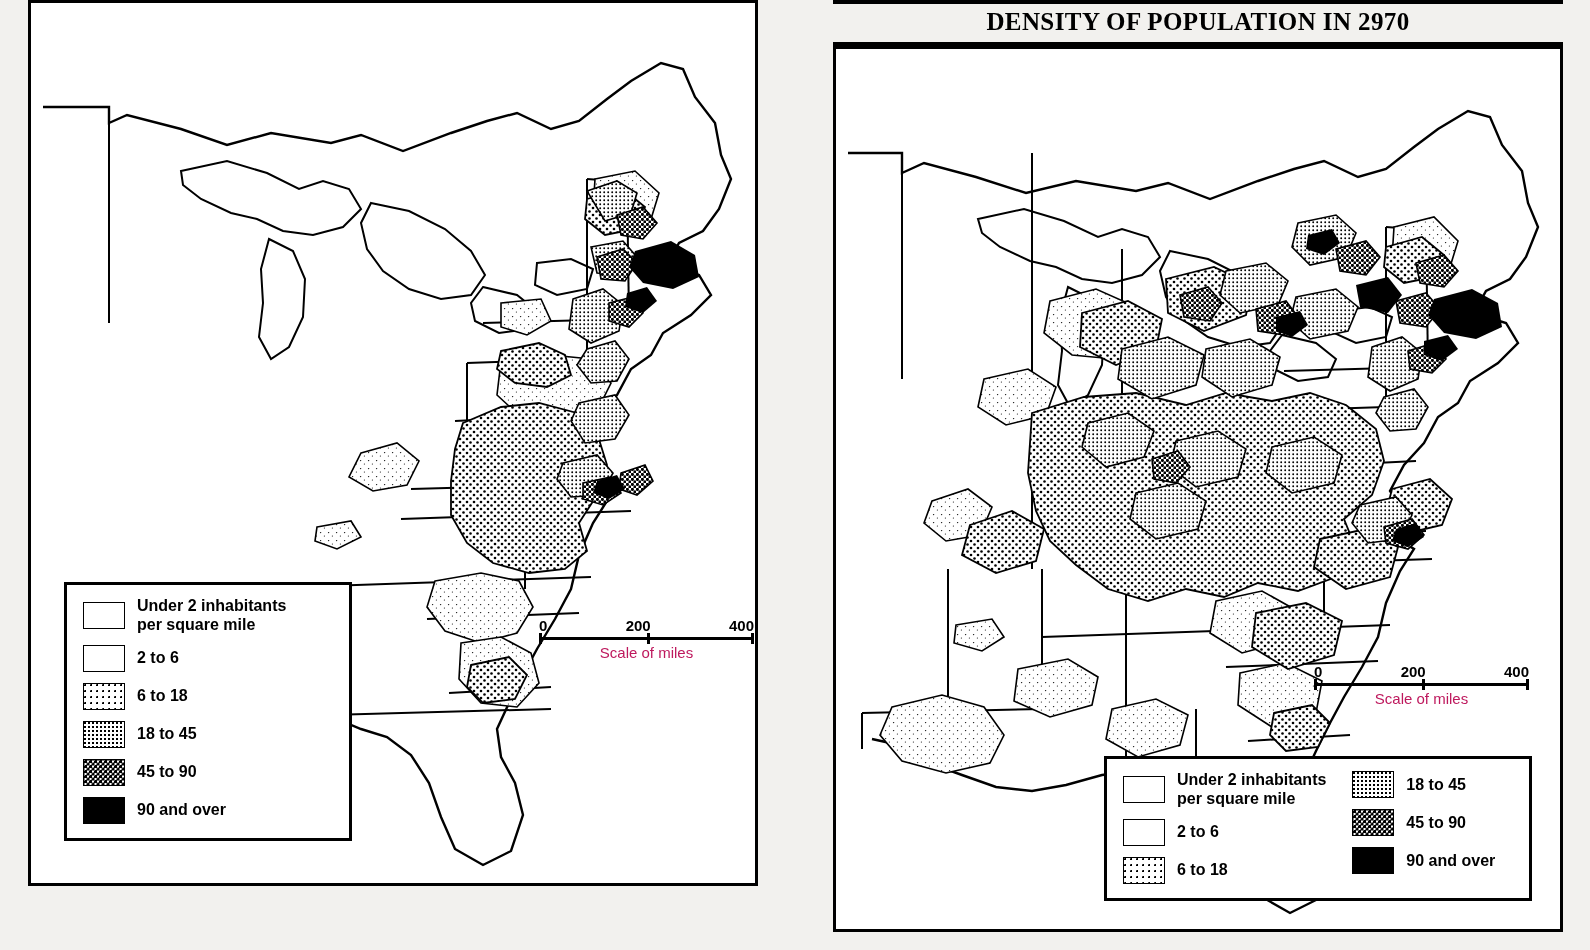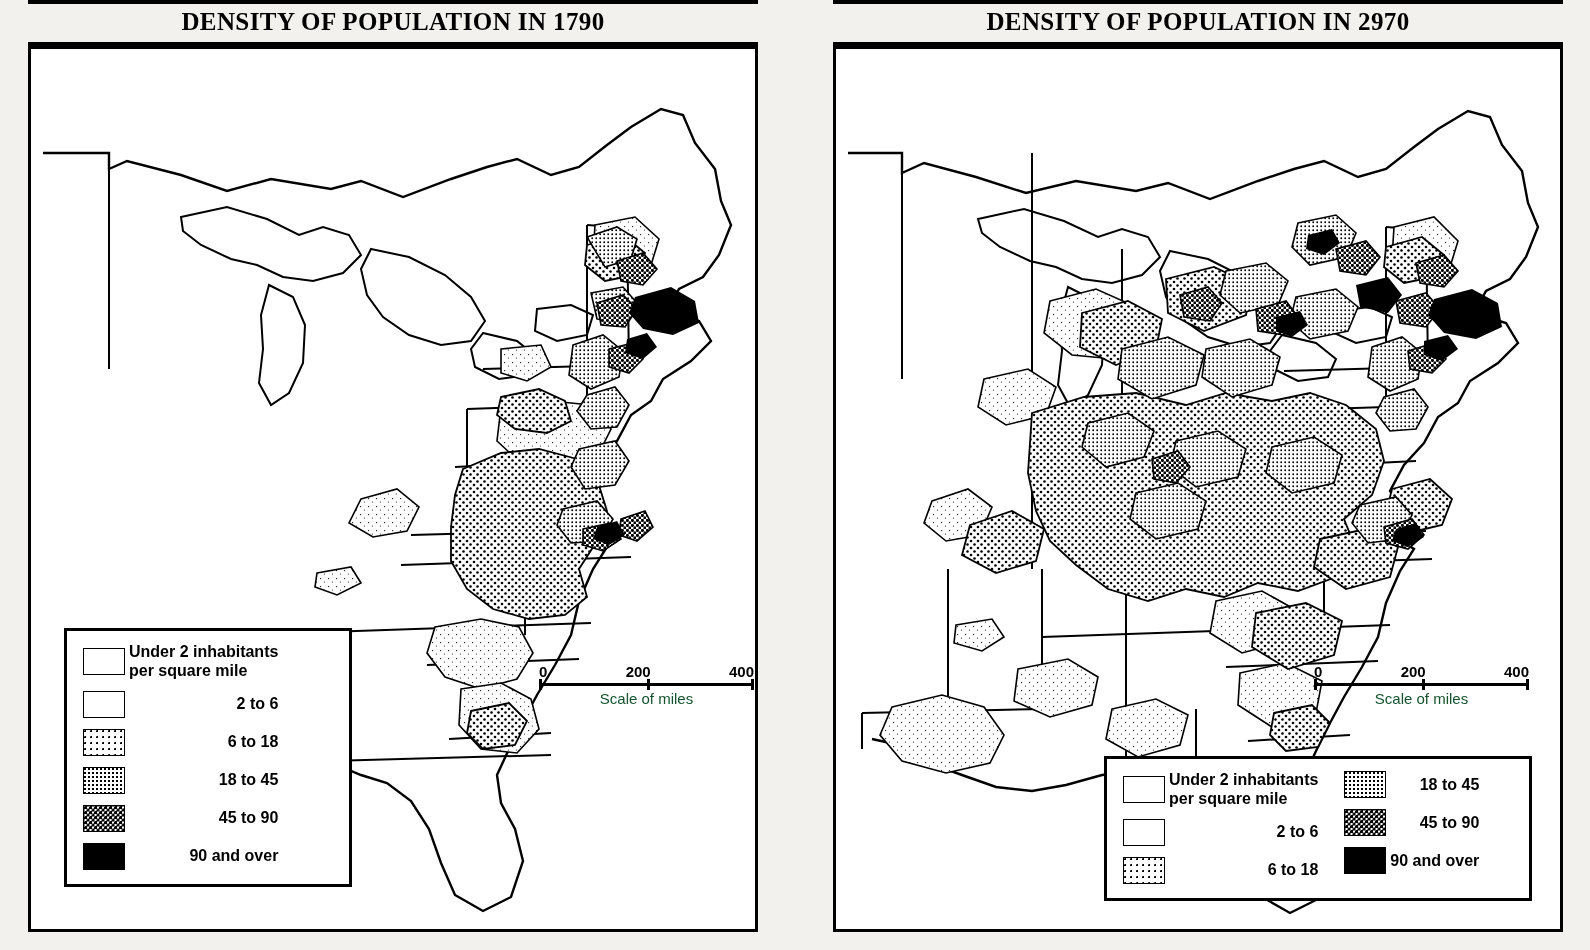--- a/index.html
+++ b/index.html
@@ -34,21 +34,21 @@
     background:#fff;
     border:3px solid #000;
     padding:12px 16px 14px 16px;
     font-family:"Liberation Sans",sans-serif;
   }
   .legend-left{left:33px;bottom:42px;width:250px;}
   .legend-right{left:268px;bottom:28px;width:390px;}
 
   .legend-cols{display:flex;gap:26px;}
   .legend-col{display:flex;flex-direction:column;gap:11px;}
-  .legend-row{display:flex;align-items:center;gap:4px;justify-content:space-between;}
+  .legend-row{display:flex;align-items:center;gap:12px;}
   .swatch{
     width:40px;height:25px;border:1.6px solid #000;flex:0 0 auto;background:#fff;
   }
   .legend-label{font-size:16px;font-weight:bold;line-height:1.15;color:#000;}
 
   
   .sw-under2{background:#fff;}
   .sw-2-6{
     background-color:#fff;
     background-image:radial-gradient(circle at 1px 1px, #111 .6px, transparent .7px);
@@ -81,29 +81,28 @@
     width:215px;
   }
   .scale-left{left:508px;bottom:222px;}
   .scale-right{left:478px;bottom:222px;}
   .scale-nums{display:flex;justify-content:space-between;font-size:15px;font-weight:bold;color:#000;}
   .scale-line{height:3px;background:#000;margin:3px 0 4px 0;position:relative;}
   .scale-line:before,.scale-line:after{content:"";position:absolute;top:-4px;width:3px;height:11px;background:#000;}
   .scale-line:before{left:0;}
   .scale-line:after{right:0;}
   .scale-tickmid{position:absolute;left:50%;top:-4px;width:3px;height:11px;background:#000;}
-  .scale-caption{text-align:center;font-size:15px;color:#14532d;}
+  .scale-caption{text-align:center;font-size:15px;color:#be185d;}
 </style>
 </head>
 <body>
 
 <div class="page">
 
   <div class="map-panel panel-left">
-    <div class="panel-title">DENSITY OF POPULATION IN 1790</div>
     <div class="map-frame">
 
       <svg class="map-svg" viewBox="0 0 724 880" preserveAspectRatio="none">
         <defs>
           <pattern id="p-stip-a" width="8" height="8" patternUnits="userSpaceOnUse">
             <rect width="8" height="8" fill="#fff"></rect>
             <circle cx="1.6" cy="1.6" r="0.7" fill="#111"></circle>
             <circle cx="5.4" cy="5.0" r="0.6" fill="#111"></circle>
           </pattern>
           <pattern id="p-dots-a" width="7" height="7" patternUnits="userSpaceOnUse">

